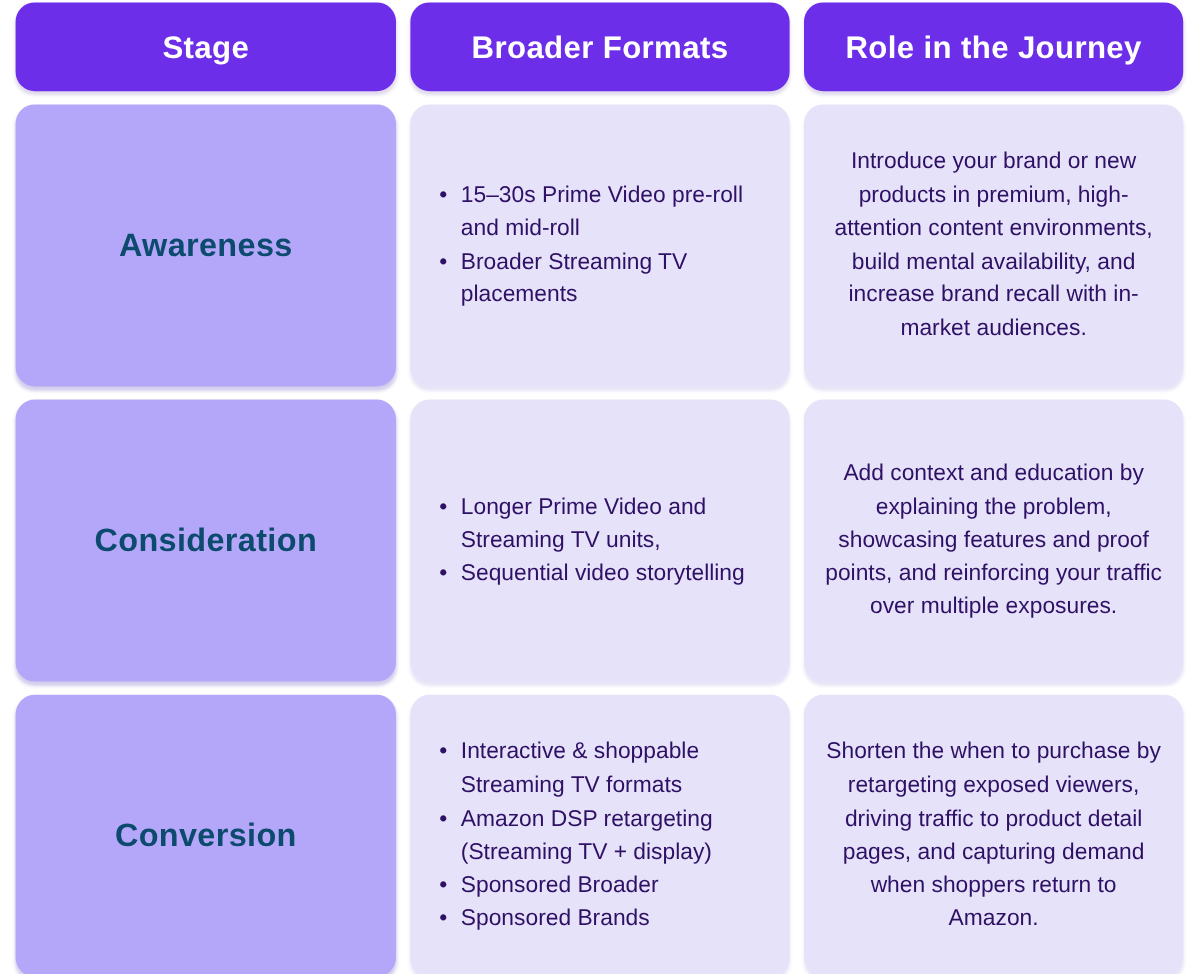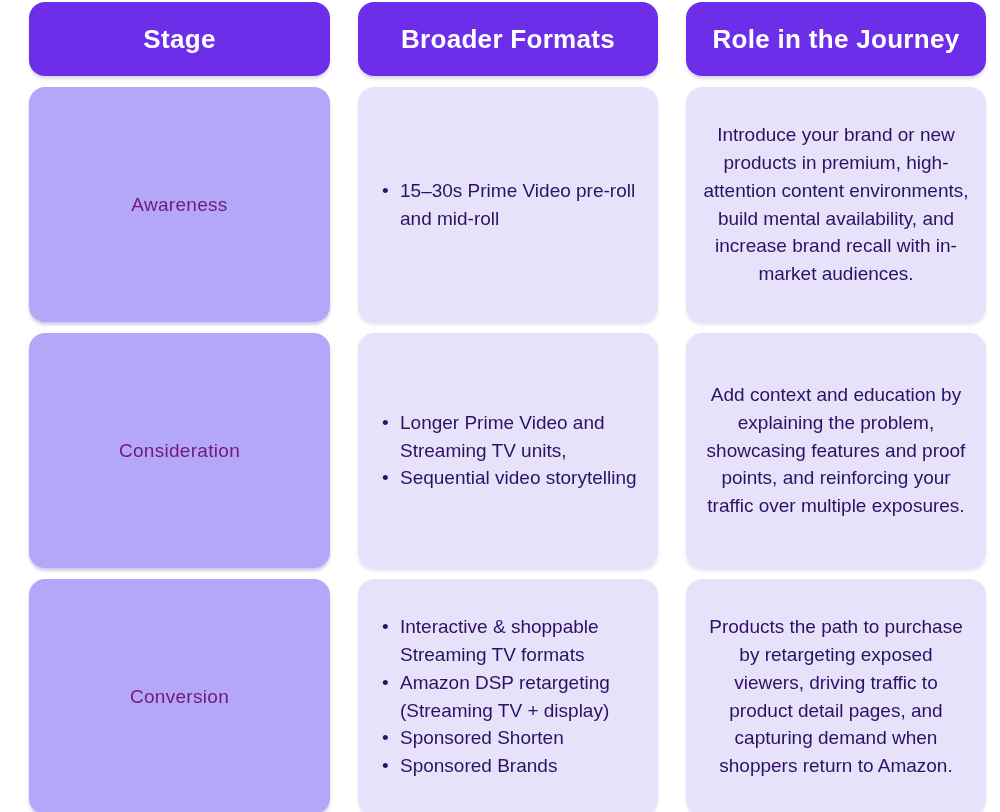--- a/index.html
+++ b/index.html
@@ -21,35 +21,34 @@
     grid-template-rows: 74px 235px 235px 235px;
     column-gap: 12px;
     row-gap: 11px;
   }
   .cell {
     border-radius: 16px;
     display: flex;
     align-items: center;
     justify-content: center;
     box-sizing: border-box;
-    margin-left: 16px;
   }
   .header-cell {
     background: #6C2EE8;
     color: #ffffff;
     font-size: 26px;
     font-weight: bold;
     letter-spacing: 0.3px;
     box-shadow: 0 3px 3px rgba(70, 40, 150, 0.18);
   }
   .stage-cell {
     background: #B4A7FA;
-    color: #701a75;
-    font-size: 19px;
-    font-weight: normal;
+    color: #0c4a6e;
+    font-size: 27px;
+    font-weight: bold;
     letter-spacing: 0.3px;
     box-shadow: 0 3px 3px rgba(110, 90, 190, 0.30);
   }
   .content-cell {
     background: #E6E2FA;
     color: #2E1065;
     font-size: 19px;
     line-height: 1.46;
     box-shadow: 0 3px 3px rgba(140, 120, 210, 0.20);
   }
@@ -94,20 +93,21 @@
   <div class="cell header-cell">
     <span>Role in the Journey</span>
   </div>
 
   <div class="cell stage-cell">
     <span>Awareness</span>
   </div>
   <div class="cell content-cell formats-cell">
     <ul class="formats-list">
       <li>15–30s Prime Video pre-roll and mid-roll</li>
+      <li>Broader Streaming TV placements</li>
     </ul>
   </div>
   <div class="cell content-cell role-cell">
     <span>Introduce your brand or new products in premium, high-attention content environments, build mental availability, and increase brand recall with in-market audiences.</span>
   </div>
 
   <div class="cell stage-cell">
     <span>Consideration</span>
   </div>
   <div class="cell content-cell formats-cell">
@@ -120,21 +120,21 @@
     <span>Add context and education by explaining the problem, showcasing features and proof points, and reinforcing your traffic over multiple exposures.</span>
   </div>
 
   <div class="cell stage-cell">
     <span>Conversion</span>
   </div>
   <div class="cell content-cell formats-cell">
     <ul class="formats-list">
       <li>Interactive &amp; shoppable Streaming TV formats</li>
       <li>Amazon DSP retargeting (Streaming TV + display)</li>
-      <li>Sponsored Shorten</li>
+      <li>Sponsored Broader</li>
       <li>Sponsored Brands</li>
     </ul>
   </div>
   <div class="cell content-cell role-cell">
-    <span>Products the path to purchase by retargeting exposed viewers, driving traffic to product detail pages, and capturing demand when shoppers return to Amazon.</span>
+    <span>Shorten the when to purchase by retargeting exposed viewers, driving traffic to product detail pages, and capturing demand when shoppers return to Amazon.</span>
   </div>
 
 </div>
 
 </body></html>

